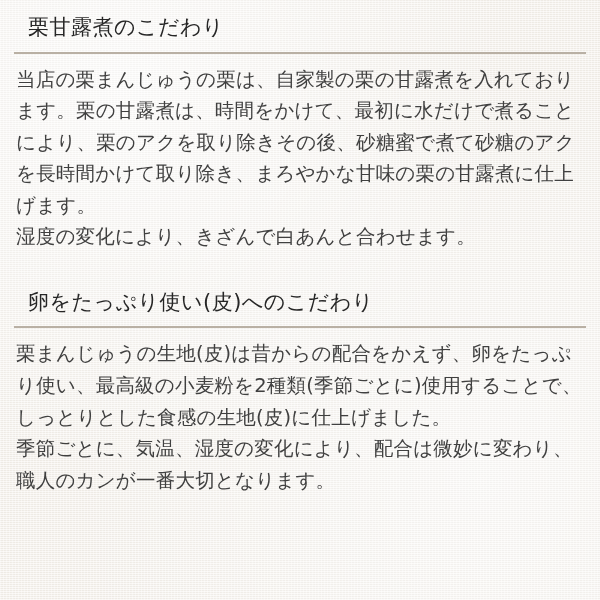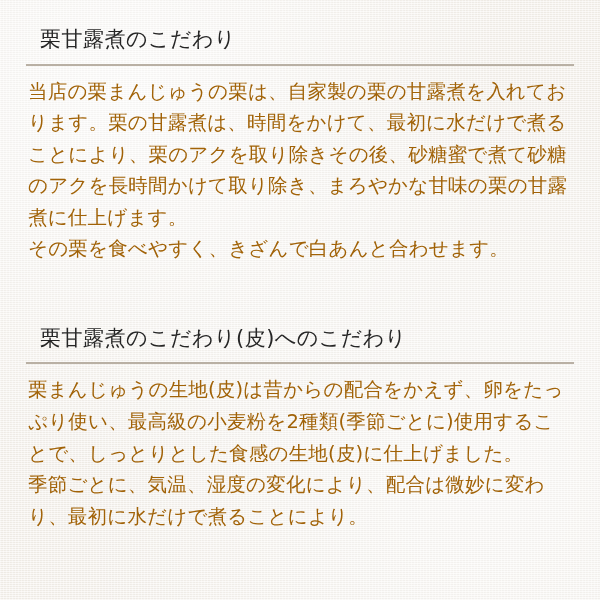--- a/index.html
+++ b/index.html
@@ -28,37 +28,37 @@
     pointer-events: none;
   }
   .content {
     position: relative;
     z-index: 2;
     padding: 0 14px;
     box-sizing: border-box;
     width: 600px;
   }
   .section {
-    margin: 12px;
+    margin: 0;
   }
   .section-heading {
     font-size: 21px;
     line-height: 1.5;
     font-weight: normal;
     letter-spacing: 0.5px;
     padding: 12px 0 8px 14px;
     border-bottom: 2px solid #b9b0a4;
     margin: 0 0 10px 0;
     color: #262626;
   }
   .section-body {
     font-size: 19.5px;
     line-height: 1.62;
     letter-spacing: 0.2px;
-    color: #a16207;
+    color: #404040;
     padding: 0 2px;
   }
   .para {
     margin: 0;
   }
   .para + .para {
     margin-top: 0px;
   }
   .spacer-lg { height: 22px; }
 </style>
@@ -66,27 +66,27 @@
 <body>
 
 <div class="paper-texture"></div>
 
 <div class="content">
 
   <div class="section">
     <h2 class="section-heading">栗甘露煮のこだわり</h2>
     <div class="section-body">
       <p class="para">当店の栗まんじゅうの栗は、自家製の栗の甘露煮を入れております。栗の甘露煮は、時間をかけて、最初に水だけで煮ることにより、栗のアクを取り除きその後、砂糖蜜で煮て砂糖のアクを長時間かけて取り除き、まろやかな甘味の栗の甘露煮に仕上げます。</p>
-      <p class="para">その栗を食べやすく、きざんで白あんと合わせます。</p>
+      <p class="para">湿度の変化により、きざんで白あんと合わせます。</p>
     </div>
   </div>
 
   <div class="spacer-lg"></div>
 
   <div class="section">
-    <h2 class="section-heading">栗甘露煮のこだわり(皮)へのこだわり</h2>
+    <h2 class="section-heading">卵をたっぷり使い(皮)へのこだわり</h2>
     <div class="section-body">
       <p class="para">栗まんじゅうの生地(皮)は昔からの配合をかえず、卵をたっぷり使い、最高級の小麦粉を2種類(季節ごとに)使用することで、しっとりとした食感の生地(皮)に仕上げました。</p>
-      <p class="para">季節ごとに、気温、湿度の変化により、配合は微妙に変わり、最初に水だけで煮ることにより。</p>
+      <p class="para">季節ごとに、気温、湿度の変化により、配合は微妙に変わり、職人のカンが一番大切となります。</p>
     </div>
   </div>
 
 </div>
 
 </body></html>

